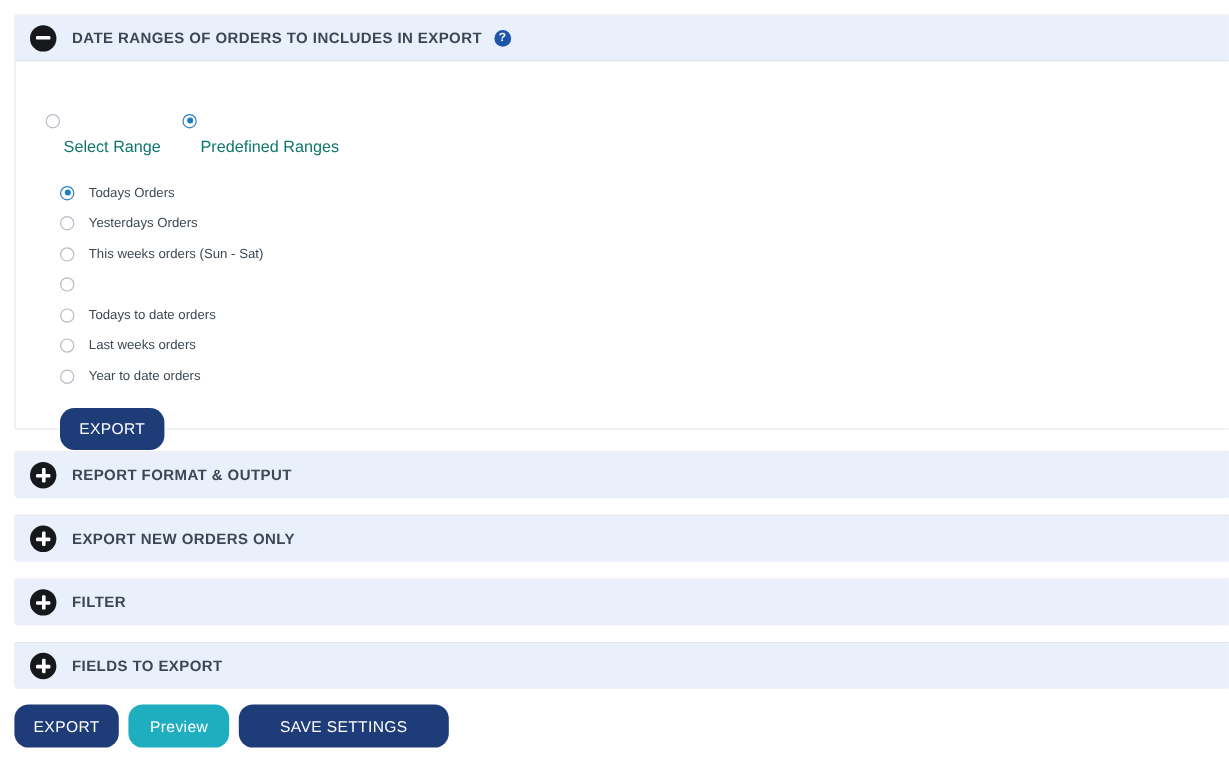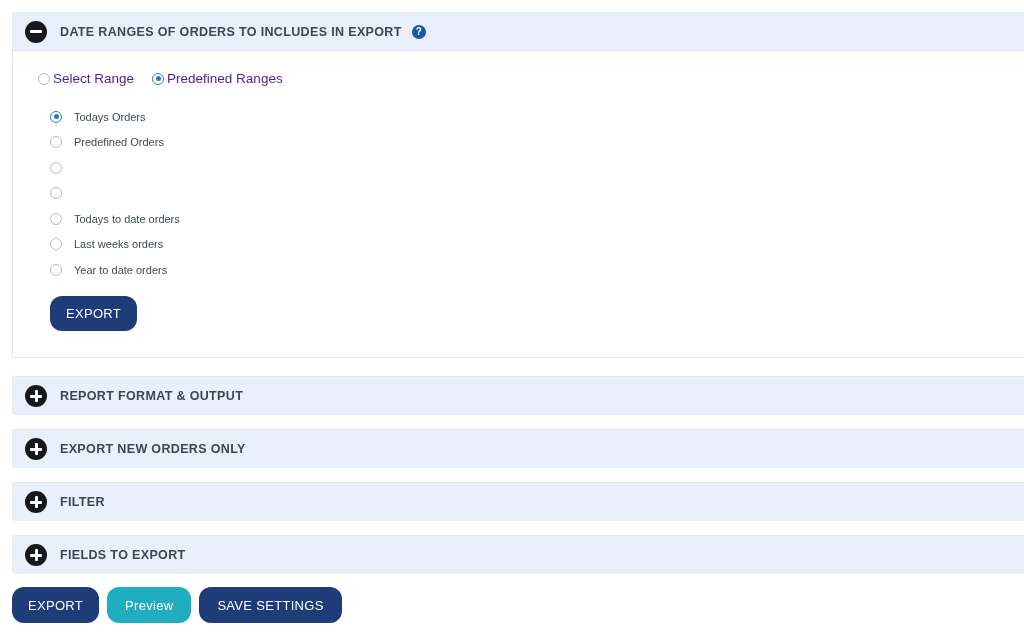--- a/index.html
+++ b/index.html
@@ -122,22 +122,23 @@
     margin-bottom: 18px;
   }
   .mode-option {
     display: flex;
     align-items: center;
     margin-right: 18px;
     cursor: pointer;
   }
   .mode-option .label {
     font-size: 13.5px;
-    color: #4c1d95;
+    color: #0f766e;
     margin-left: 3px;
+    margin-top: 44px;
   }
 
   
   .radio {
     width: 12px;
     height: 12px;
     border-radius: 50%;
     border: 1px solid #b6bcc6;
     background: #ffffff;
     box-sizing: border-box;
@@ -208,21 +209,21 @@
   }
   .footer-actions .btn {
     height: 36px;
     padding: 0 16px;
     margin-right: 8px;
   }
   .footer-actions .btn-teal {
     padding: 0 18px;
   }
   .footer-actions .btn-save {
-    padding: 0 18px;
+    padding: 0 34px;
   }
 </style>
 </head>
 <body>
 
 <div class="page">
 
   <div class="panel" style="top:12px; height:346px;">
 
     <div class="panel-header">
@@ -246,24 +247,25 @@
         </div>
       </div>
 
       <div class="range-list">
         <div class="range-item">
           <span class="radio checked"></span>
           <span class="label">Todays Orders</span>
         </div>
         <div class="range-item">
           <span class="radio"></span>
-          <span class="label">Predefined Orders</span>
-        </div>
-        <div class="range-item">
-          <span class="radio"></span>
+          <span class="label">Yesterdays Orders</span>
+        </div>
+        <div class="range-item">
+          <span class="radio"></span>
+          <span class="label">This weeks orders (Sun - Sat)</span>
         </div>
         <div class="range-item">
           <span class="radio"></span>
         </div>
         <div class="range-item">
           <span class="radio"></span>
           <span class="label">Todays to date orders</span>
         </div>
         <div class="range-item">
           <span class="radio"></span>

